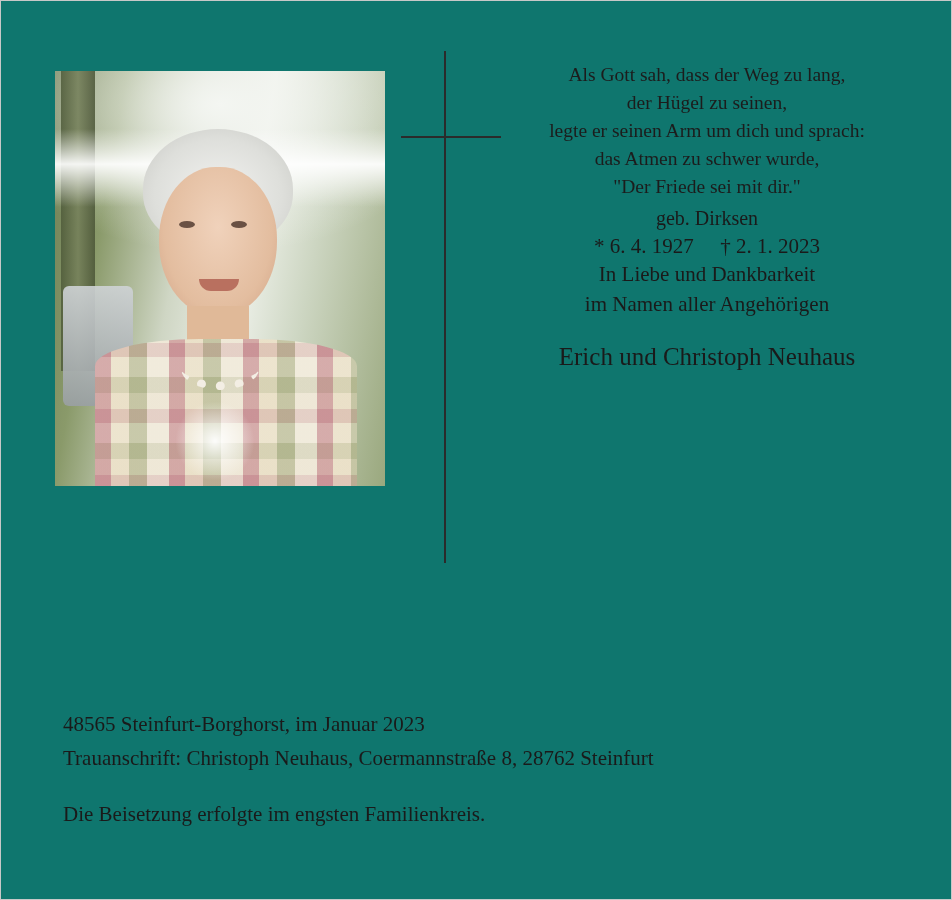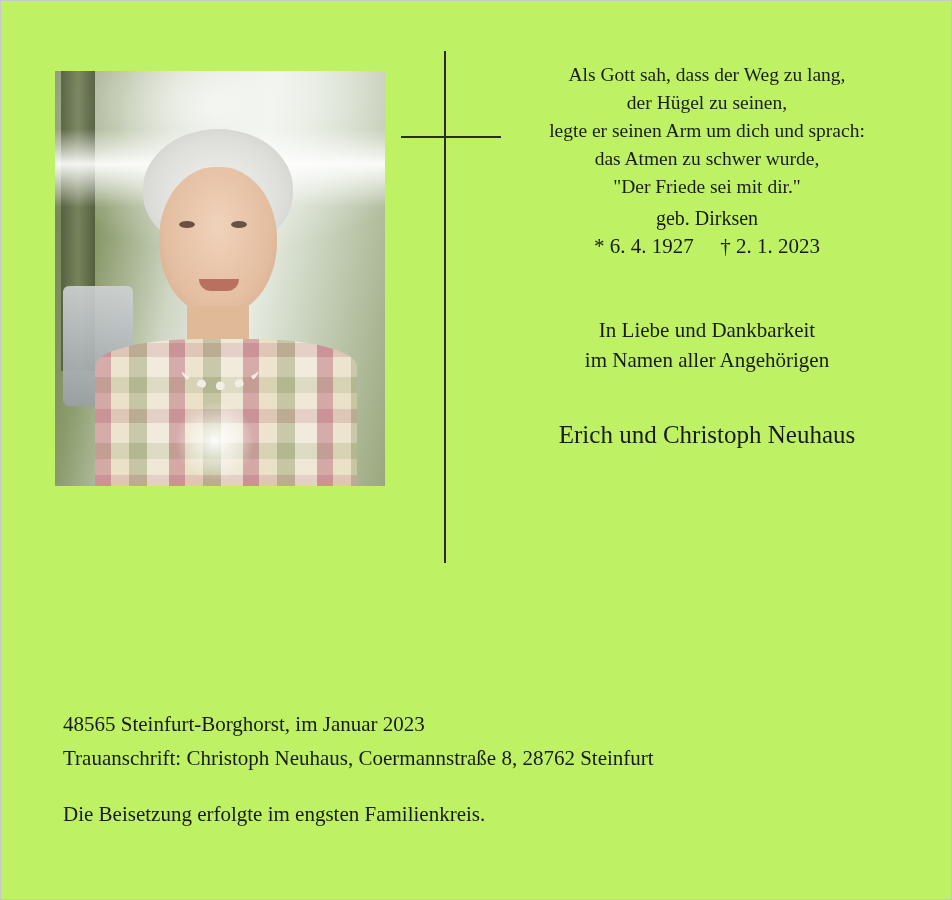--- a/index.html
+++ b/index.html
@@ -12,21 +12,21 @@
     height: 900px;
     font-family: "Liberation Serif", serif;
     color: #1a1a1a;
     overflow: hidden;
   }
   .page {
     position: relative;
     width: 952px;
     height: 900px;
     box-sizing: border-box;
-    background: #bef264;
+    background: #0f766e;
     border: 1px solid #c8c8c8;
   }
 
   
   .upper {
     position: absolute;
     left: 0;
     top: 0;
     width: 952px;
     height: 660px;
@@ -202,26 +202,25 @@
     margin-top: 6px;
     font-size: 20px;
     font-family: Liberation Serif, serif;
   }
   .dates {
     margin-top: 4px;
     font-size: 21px;
   }
   .dates .sep { display: inline-block; width: 16px; }
   .dedication {
-    margin-top: 56px;
     font-size: 21px;
     line-height: 30px;
   }
   .survivors {
-    margin-top: 46px;
+    margin-top: 24px;
     font-size: 25px;
   }
 
   
   .lower {
     position: absolute;
     left: 62px;
     top: 706px;
     width: 840px;
     font-size: 21px;

